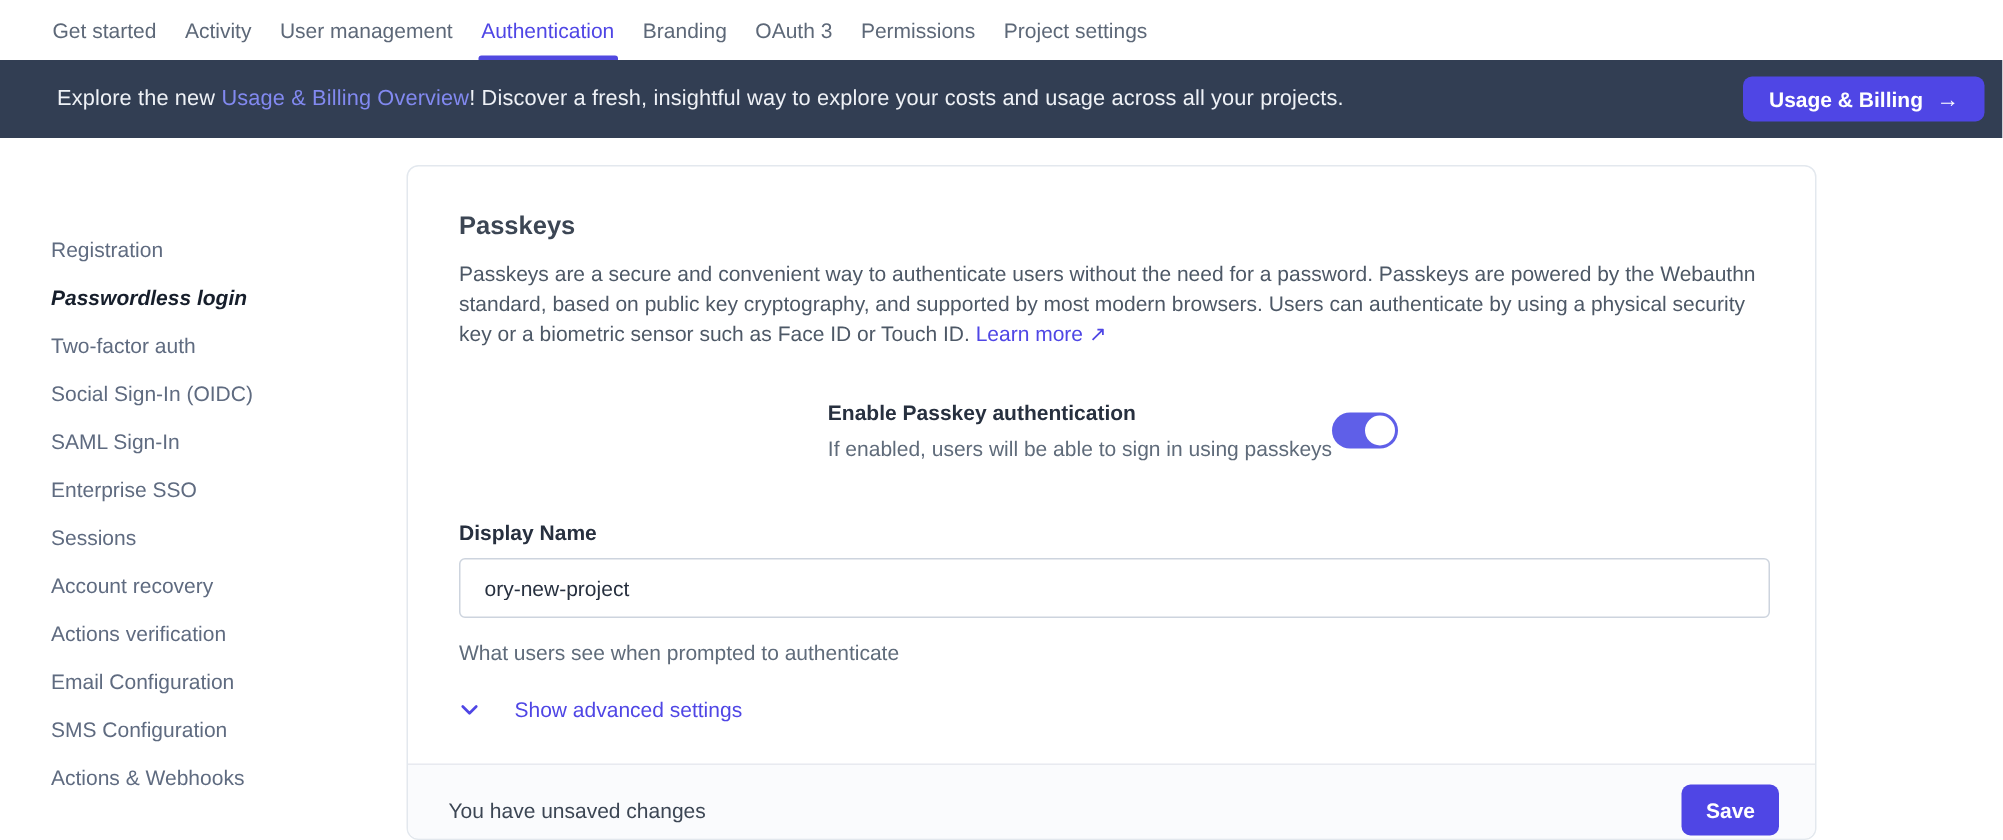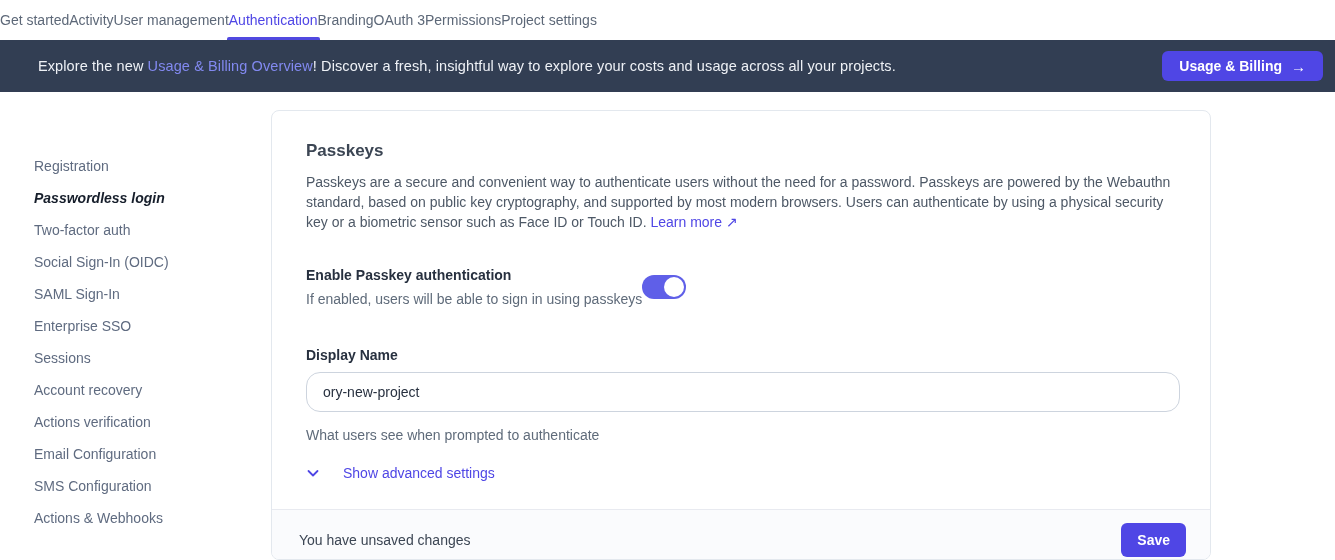--- a/index.html
+++ b/index.html
@@ -1,21 +1,21 @@
 <!DOCTYPE html>
 <html><head>
 <meta charset="utf-8">
 <style>
   * { margin: 0; padding: 0; box-sizing: border-box; }
   html, body { width: 1335px; height: 560px; overflow: hidden; background: #ffffff;
     font-family: "Liberation Sans", sans-serif; }
 
   
   .topnav { height: 40px; background: #ffffff; display: flex; align-items: stretch;
-    }
+    padding-left: 35px; gap: 19px; }
   .topnav .tab { display: flex; align-items: center; font-size: 14px; color: #5d6878;
     cursor: pointer; position: relative; white-space: nowrap; }
   .topnav .tab.active { color: #4f46e5; }
   .topnav .tab.active::after { content: ""; position: absolute; left: -2px; right: -2px;
     bottom: 0; height: 3px; background: #5149e0; border-radius: 2px 2px 0 0; }
 
   
   .banner { height: 52px; background: #323e53; display: flex; align-items: center;
     justify-content: space-between; padding: 0 12px 0 38px; }
   .banner-text { font-size: 14.5px; color: #eef1f6; letter-spacing: .1px; }
@@ -35,33 +35,33 @@
   .sidebar .item.active { color: #161e2b; font-weight: 700; font-style: italic; }
 
   .card { width: 940px; margin-top: 18px; border: 1px solid #e3e8ee; border-radius: 8px;
     background: #ffffff; position: relative; height: 450px; overflow: hidden; }
   .card-body { padding: 30px 32px 0 34px; }
 
   .card-title { font-size: 17px; font-weight: 700; color: #3c4654; }
   .card-desc { margin-top: 11px; font-size: 14px; line-height: 20px; color: #4d5866; }
   .card-desc a { color: #4f46e5; text-decoration: none; cursor: pointer; }
 
-  .toggle-row { margin-top: 33px; display: flex; justify-content: flex-start;
+  .toggle-row { margin-top: 33px; display: flex; justify-content: center;
     align-items: center; }
   .toggle-label { font-size: 14px; font-weight: 700; color: #27303f; line-height: 20px; }
   .toggle-help { font-size: 14px; color: #5f6b7a; line-height: 20px; margin-top: 4px; }
   .switch { width: 44px; height: 24px; border-radius: 12px; background: #5f5fe8;
     position: relative; cursor: pointer; flex: none; }
   .switch .knob { position: absolute; top: 2px; right: 2px; width: 20px; height: 20px;
     border-radius: 50%; background: #ffffff; }
 
   .field { margin-top: 38px; }
   .field-label { font-size: 14px; font-weight: 700; color: #27303f; }
   .field input { margin-top: 9px; width: 874px; height: 40px; border: 1px solid #cdd4de;
-    border-radius: 14px; padding: 0 16px; font-size: 14px; color: #27303f; outline: none;
+    border-radius: 4px; padding: 0 16px; font-size: 14px; color: #27303f; outline: none;
     font-family: "Liberation Sans", sans-serif; background: #ffffff; }
   .field-help { margin-top: 15px; font-size: 14px; color: #5f6b7a; }
 
   .advanced { margin-top: 22px; display: flex; align-items: center; gap: 23px;
     color: #4f46e5; font-size: 14px; cursor: pointer; width: fit-content; }
 
   .card-footer { position: absolute; left: 0; right: 0; bottom: 0; height: 50px;
     background: #fafbfd; border-top: 1px solid #e8eaf0; display: flex;
     align-items: center; justify-content: space-between; padding: 10px 24px 0 27px; }
   .footer-status { font-size: 14px; color: #3c4654; }

